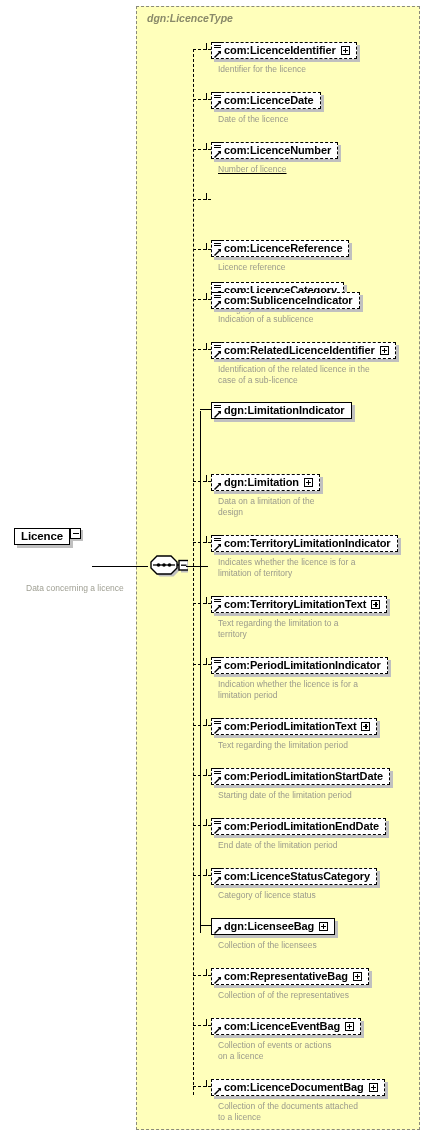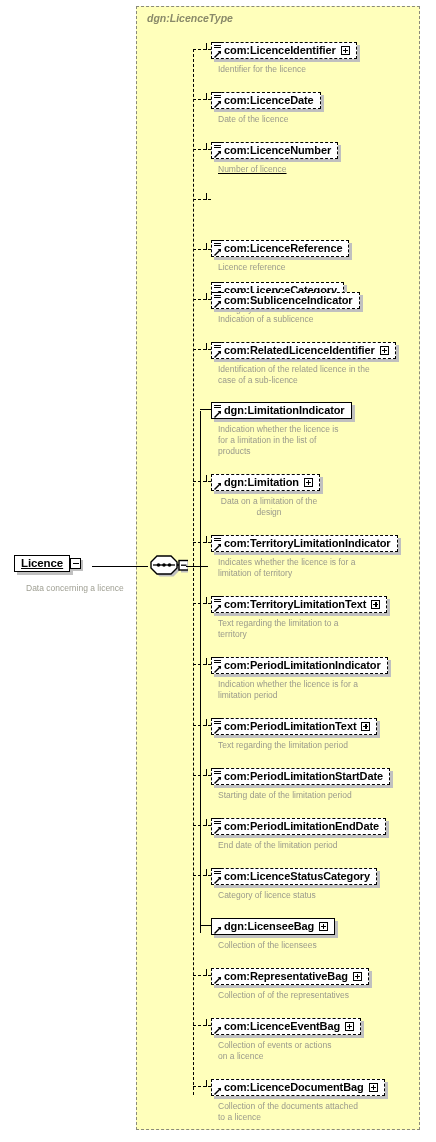--- a/index.html
+++ b/index.html
@@ -12,24 +12,23 @@
     height: 1142px;
     position: relative;
     font-family: "Liberation Sans", sans-serif;
     overflow: hidden;
   }
 
   
   #root-node {
     position: absolute;
     left: 14px;
-    top: 555px;
+    top: 528px;
     display: flex;
-    align-items: center;
-    text-decoration: underline;
+    align-items: flex-start;
   }
   .node-box {
     position: relative;
     display: inline-flex;
     align-items: center;
     background: #ffffff;
     border: 1.5px solid #000000;
     box-shadow: 3px 3px 0 0 #c0c0c0;
     height: 17px;
     padding: 0 6px 0 6px;
@@ -381,26 +380,24 @@
         <span class="attr-icon">
           <i></i>
           <i></i>
           <i></i>
         </span>
         <svg class="arrow-icon" viewBox="0 0 8 8">
           <path d="M0.5 7.5 L6 2" stroke="#000" stroke-width="1.4" fill="none"></path>
           <path d="M7 1 L7 4.3 L3.7 1 Z" fill="#000"></path>
         </svg>
         <span class="node-label">dgn:LimitationIndicator</span>
-      </div><div class="desc">Indication whether the licence is
-for a limitation in the list of
-products</div></div>
+      </div></div>
     <div class="stub-dashed" style="top: 481px;"></div>
     <div style="position: absolute; left: 206px; top: 475px; width: 0px; height: 7px; border-left: 1.4px solid rgb(0, 0, 0);"></div>
-    <div class="child" style="top: 472px; text-align: center;"><div class="node-box has-markers dashed">
+    <div class="child" style="top: 472px;"><div class="node-box has-markers dashed">
         <svg class="arrow-icon" viewBox="0 0 8 8">
           <path d="M0.5 7.5 L6 2" stroke="#000" stroke-width="1.4" fill="none"></path>
           <path d="M7 1 L7 4.3 L3.7 1 Z" fill="#000"></path>
         </svg>
         <span class="node-label">dgn:Limitation</span>
         <span class="expander plus"></span>
       </div><div class="desc">Data on a limitation of the
 design</div></div>
     <div class="stub-dashed" style="top: 542px;"></div>
     <div style="position: absolute; left: 206px; top: 536px; width: 0px; height: 7px; border-left: 1.4px solid rgb(0, 0, 0);"></div>

